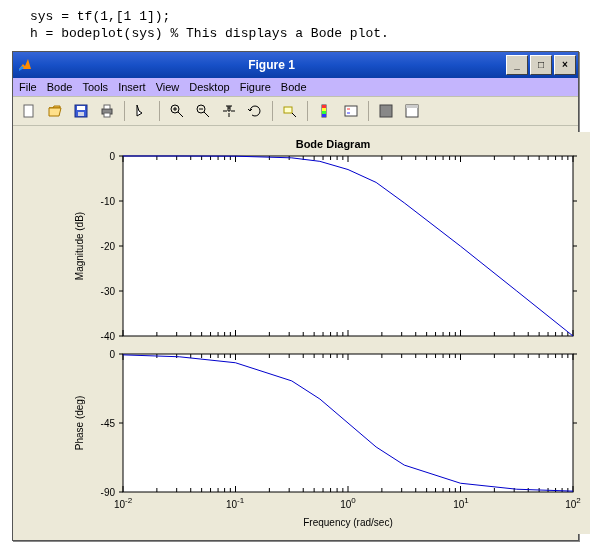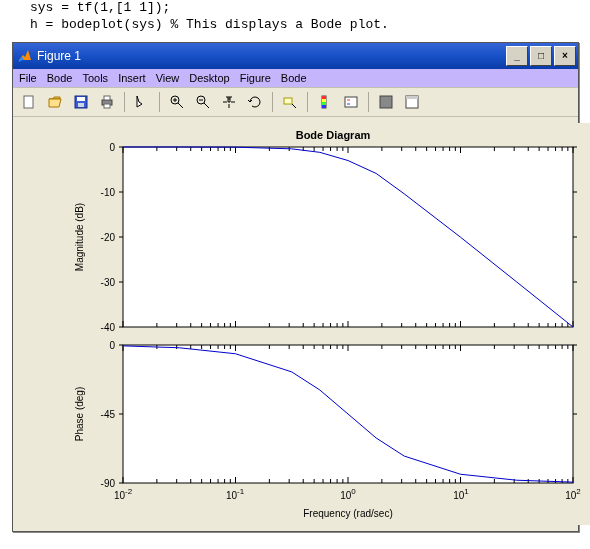--- a/index.html
+++ b/index.html
@@ -4,21 +4,21 @@
 <style>
   body {
     margin: 0;
     padding: 0;
     background: #fff;
     font-family: "Courier New", monospace;
     font-size: 13px;
     width: 590px;
   }
   .code-block {
-    padding: 0 10px 8px 30px;
+    padding: 9px 10px 8px 30px;
     color: #000;
     line-height: 1.3;
     white-space: pre;
   }
   .figure-window {
     margin: 0 auto 6px 12px;
     width: 565px;
     background: #ece9d8;
     border: 1px solid #555;
     box-shadow: 1px 1px 0 #888;
@@ -36,22 +36,23 @@
     padding: 0 2px 0 4px;
   }
   .titlebar .matlab-icon {
     width: 16px;
     height: 16px;
     margin-right: 4px;
     display:inline-block;
   }
   .titlebar .title-text {
     flex: 1;
-    font-weight: normal;
+    font-weight: bold;
     font-size: 12px;
+    text-align: center;
   }
   .tb-btns {
     display: flex;
     gap: 2px;
   }
   .tb-btn {
     width: 20px;
     height: 18px;
     background: #d6d2c4;
     border: 1px solid #fff;

